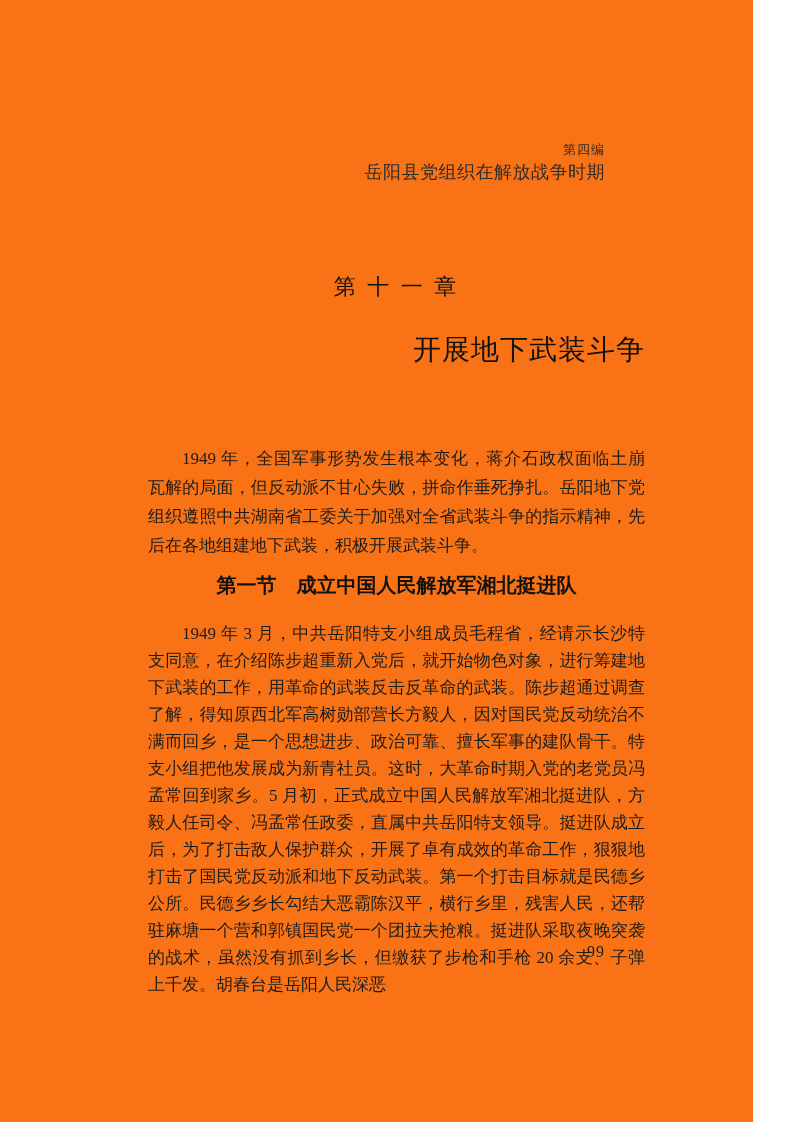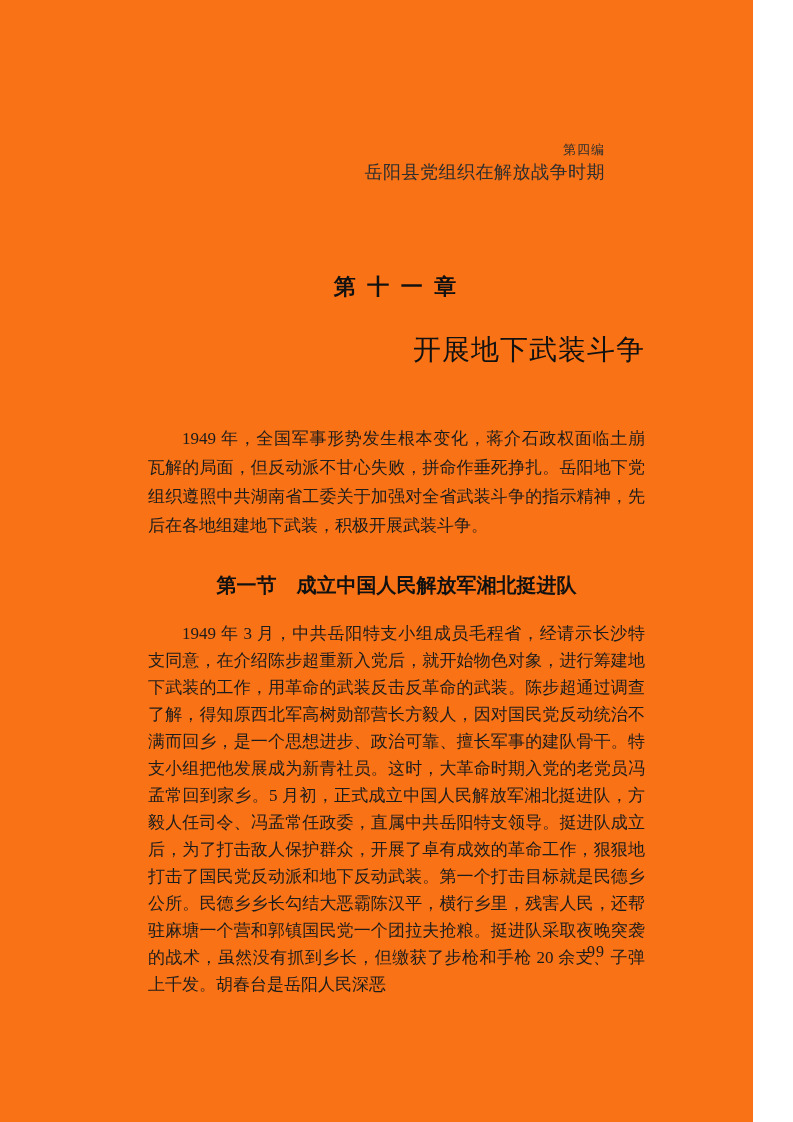--- a/index.html
+++ b/index.html
@@ -36,21 +36,21 @@
     line-height: 23px;
     letter-spacing: 0.5px;
   }
   .chapter-number {
     position: absolute;
     top: 272px;
     left: 148px;
     width: 497px;
     text-align: center;
     font-size: 22px;
-    font-weight: bold;
+    font-weight: normal;
     letter-spacing: 3px;
     color: #111;
   }
   .chapter-title {
     position: absolute;
     top: 331px;
     left: 148px;
     width: 497px;
     text-align: right;
     font-size: 28px;
@@ -62,21 +62,21 @@
     position: absolute;
     left: 148px;
     width: 497px;
     font-size: 17px;
     text-align: justify;
     text-justify: inter-ideograph;
     text-indent: 2em;
     color: #1c1c1c;
   }
   .intro-para {
-    top: 424px;
+    top: 444px;
     line-height: 29px;
   }
   .section-title {
     position: absolute;
     top: 572px;
     left: 148px;
     width: 497px;
     text-align: center;
     font-family: "Liberation Sans", "DejaVu Sans", sans-serif;
     font-weight: bold;

